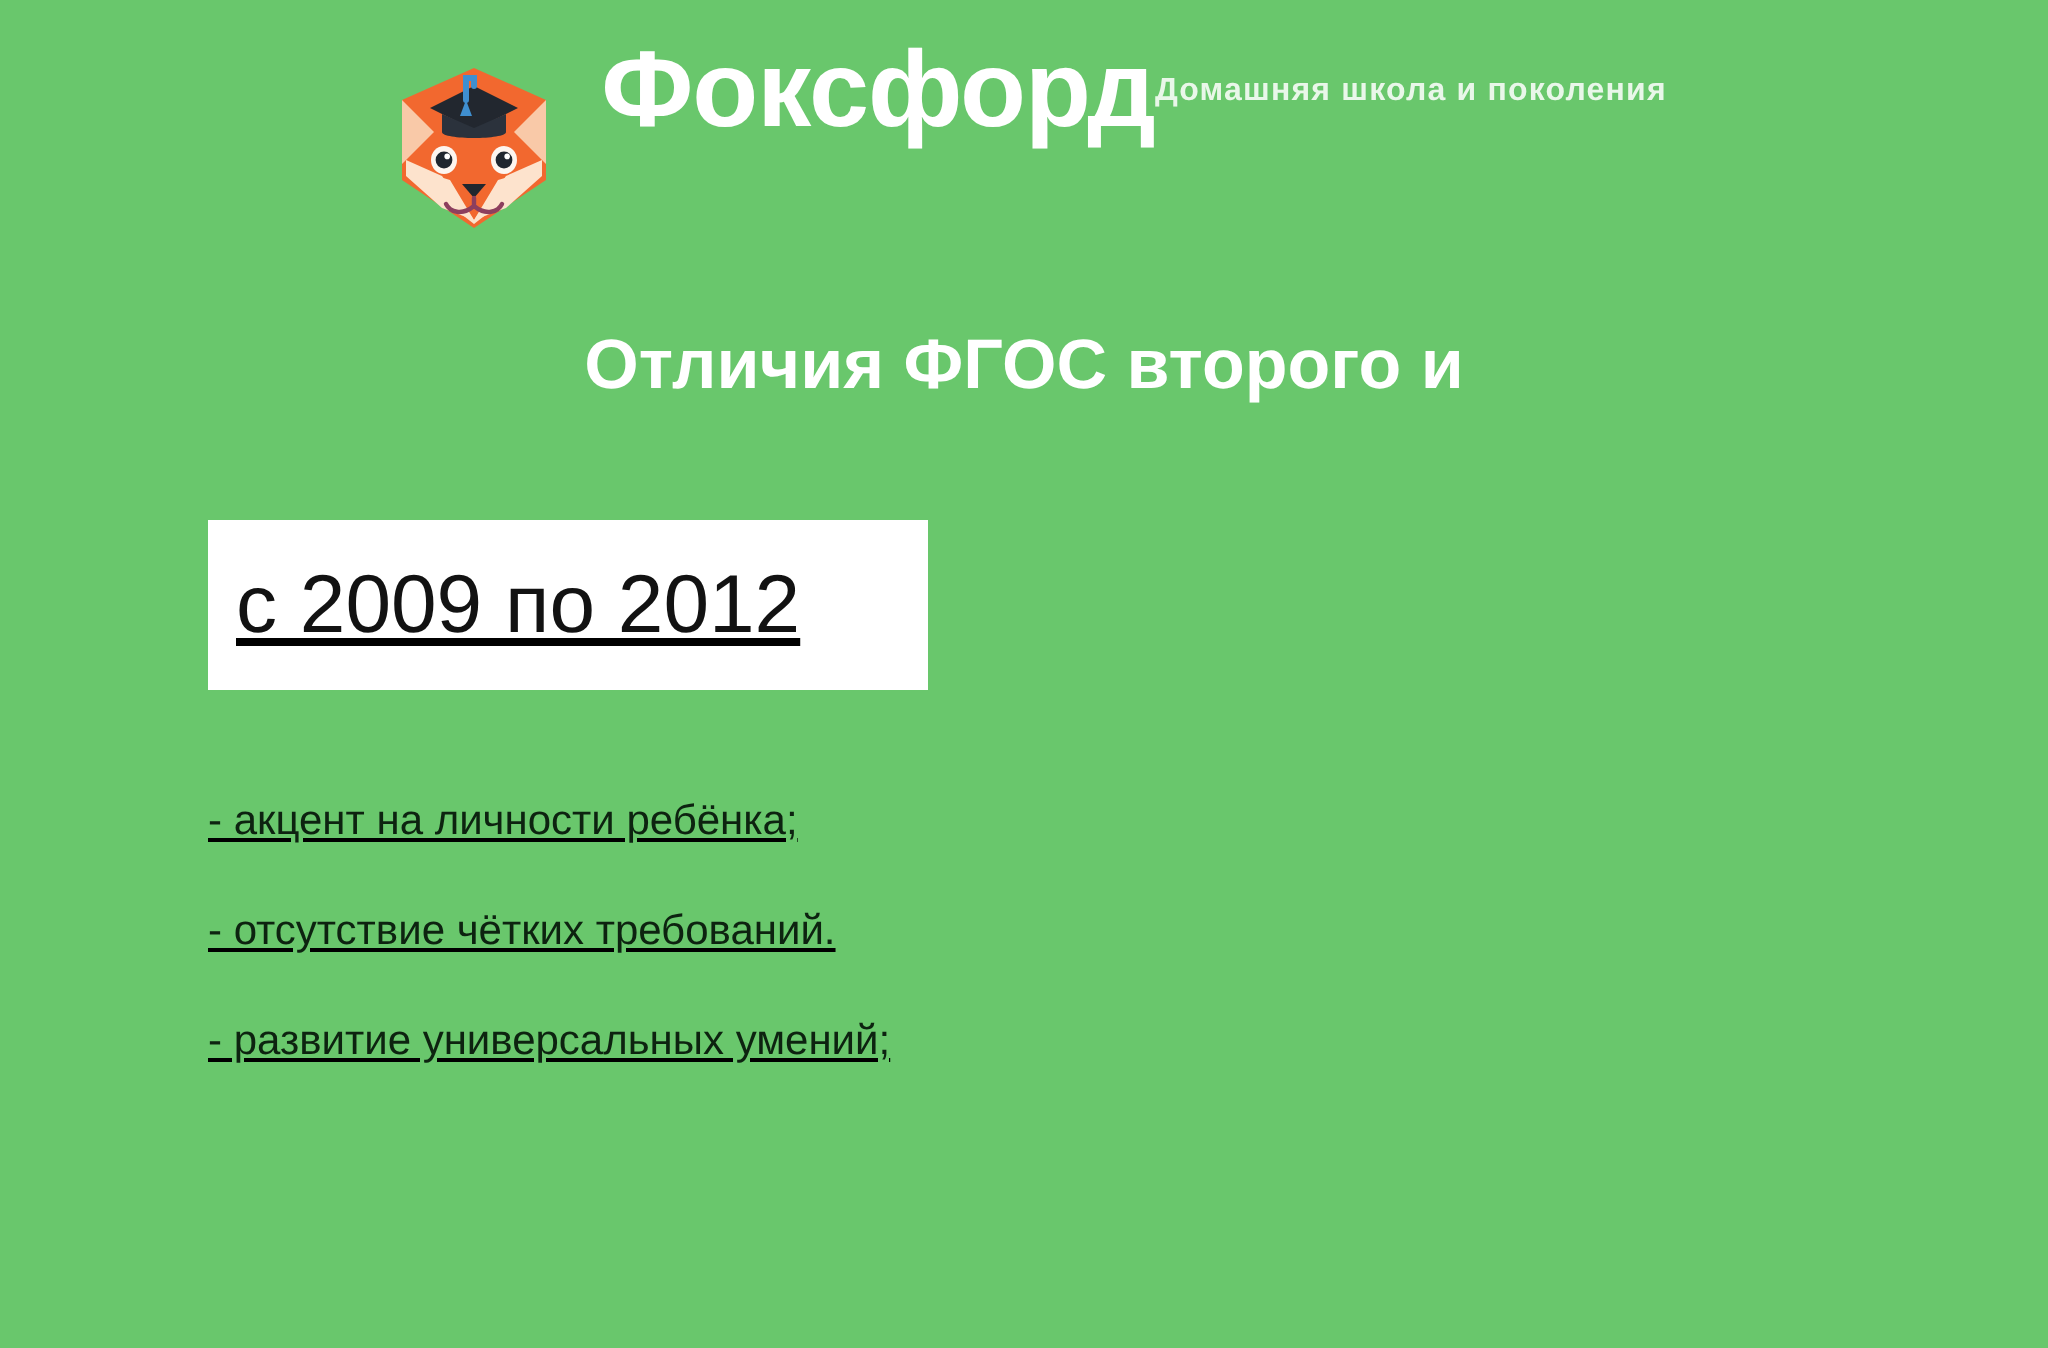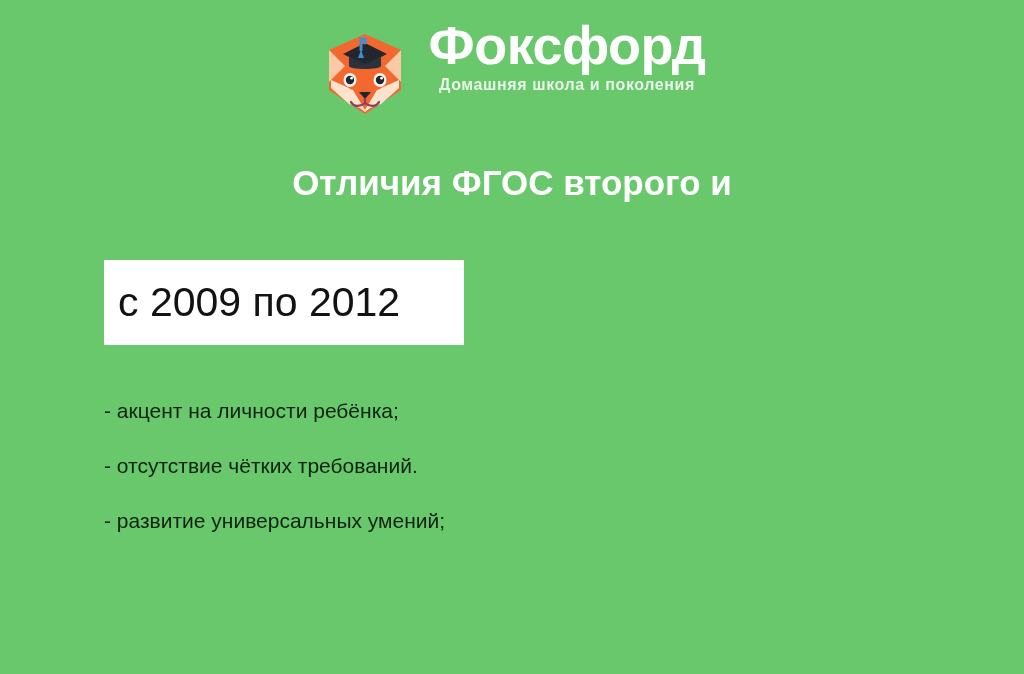--- a/index.html
+++ b/index.html
@@ -33,21 +33,21 @@
   }
   .fox-mark {
     width: 92px;
     height: 96px;
     flex: 0 0 auto;
     margin-top: 4px;
   }
   .brand-text {
     margin-left: 18px;
     display: flex;
-    flex-direction: column;
+    flex-direction: row;
     align-items: center;
     text-align: right;
   }
   .brand-name {
     color: #ffffff;
     font-size: 54px;
     font-weight: bold;
     line-height: 58px;
     letter-spacing: -0.5px;
     white-space: nowrap;
@@ -82,20 +82,21 @@
   .columns {
     position: absolute;
     left: 0;
     top: 260px;
     width: 1024px;
     height: 400px;
   }
   .column {
     position: absolute;
     top: 0;
+    text-decoration: underline;
   }
   .column.left  { left: 104px; width: 360px; }
   .column.right { left: 573px; width: 359px; }
 
   .period-box {
     background: #ffffff;
     height: 85px;
     display: flex;
     align-items: center;
     box-sizing: border-box;

